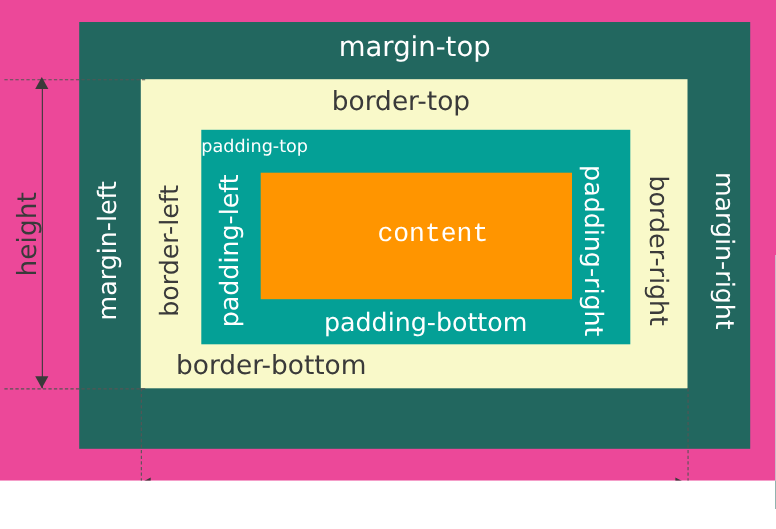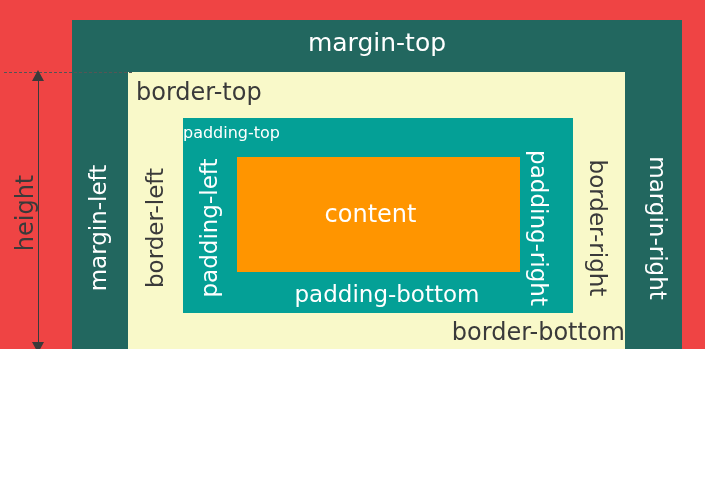--- a/index.html
+++ b/index.html
@@ -6,22 +6,22 @@
     margin: 0;
     padding: 0;
     background: #ffffff;
   }
   body {
     font-family: "DejaVu Sans", sans-serif;
   }
   #canvas {
     position: relative;
     width: 705px;
-    height: 349px;
-    background: #ef4444;
+    height: 437px;
+    background: #ec4899;
     overflow: hidden;
   }
 
   
   .margin-box {
     position: absolute;
     left: 72px;
     top: 20px;
     width: 610px;
     height: 388px;
@@ -67,38 +67,38 @@
 
   .t-margin-top {
     left: 72px; top: 30px; width: 610px;
     text-align: center; font-size: 25px;
   }
   .t-margin-bottom {
     left: 72px; top: 368px; width: 610px;
     text-align: center; font-size: 25px;
   }
   .t-border-top {
-    left: 136px; top: 80px; width: 497px;
-    font-size: 24px;
+    left: 116px; top: 80px; width: 497px;
+    text-align: center; font-size: 24px;
   }
   .t-border-bottom {
     left: 128px; top: 320px; width: 497px;
-    text-align: right; font-size: 24px;
+    text-align: left; font-size: 24px; padding-left: 32px;
   }
   .t-padding-top {
     left: 183px; top: 125px; width: 390px;
     text-align: left; font-size: 16px;
   }
   .t-padding-bottom {
     left: 192px; top: 283px; width: 390px;
     text-align: center; font-size: 23px;
   }
   .t-content {
-    left: 229px; top: 202px; width: 283px;
-    text-align: center; font-size: 24px;
+    left: 252px; top: 202px; width: 283px;
+    text-align: center; font-size: 24px; font-family: Liberation Mono, monospace;
   }
 
   
   .vert-ccw {
     transform-origin: 50% 50%;
     transform: rotate(-90deg);
     text-align: center;
   }
   
   .vert-cw {

